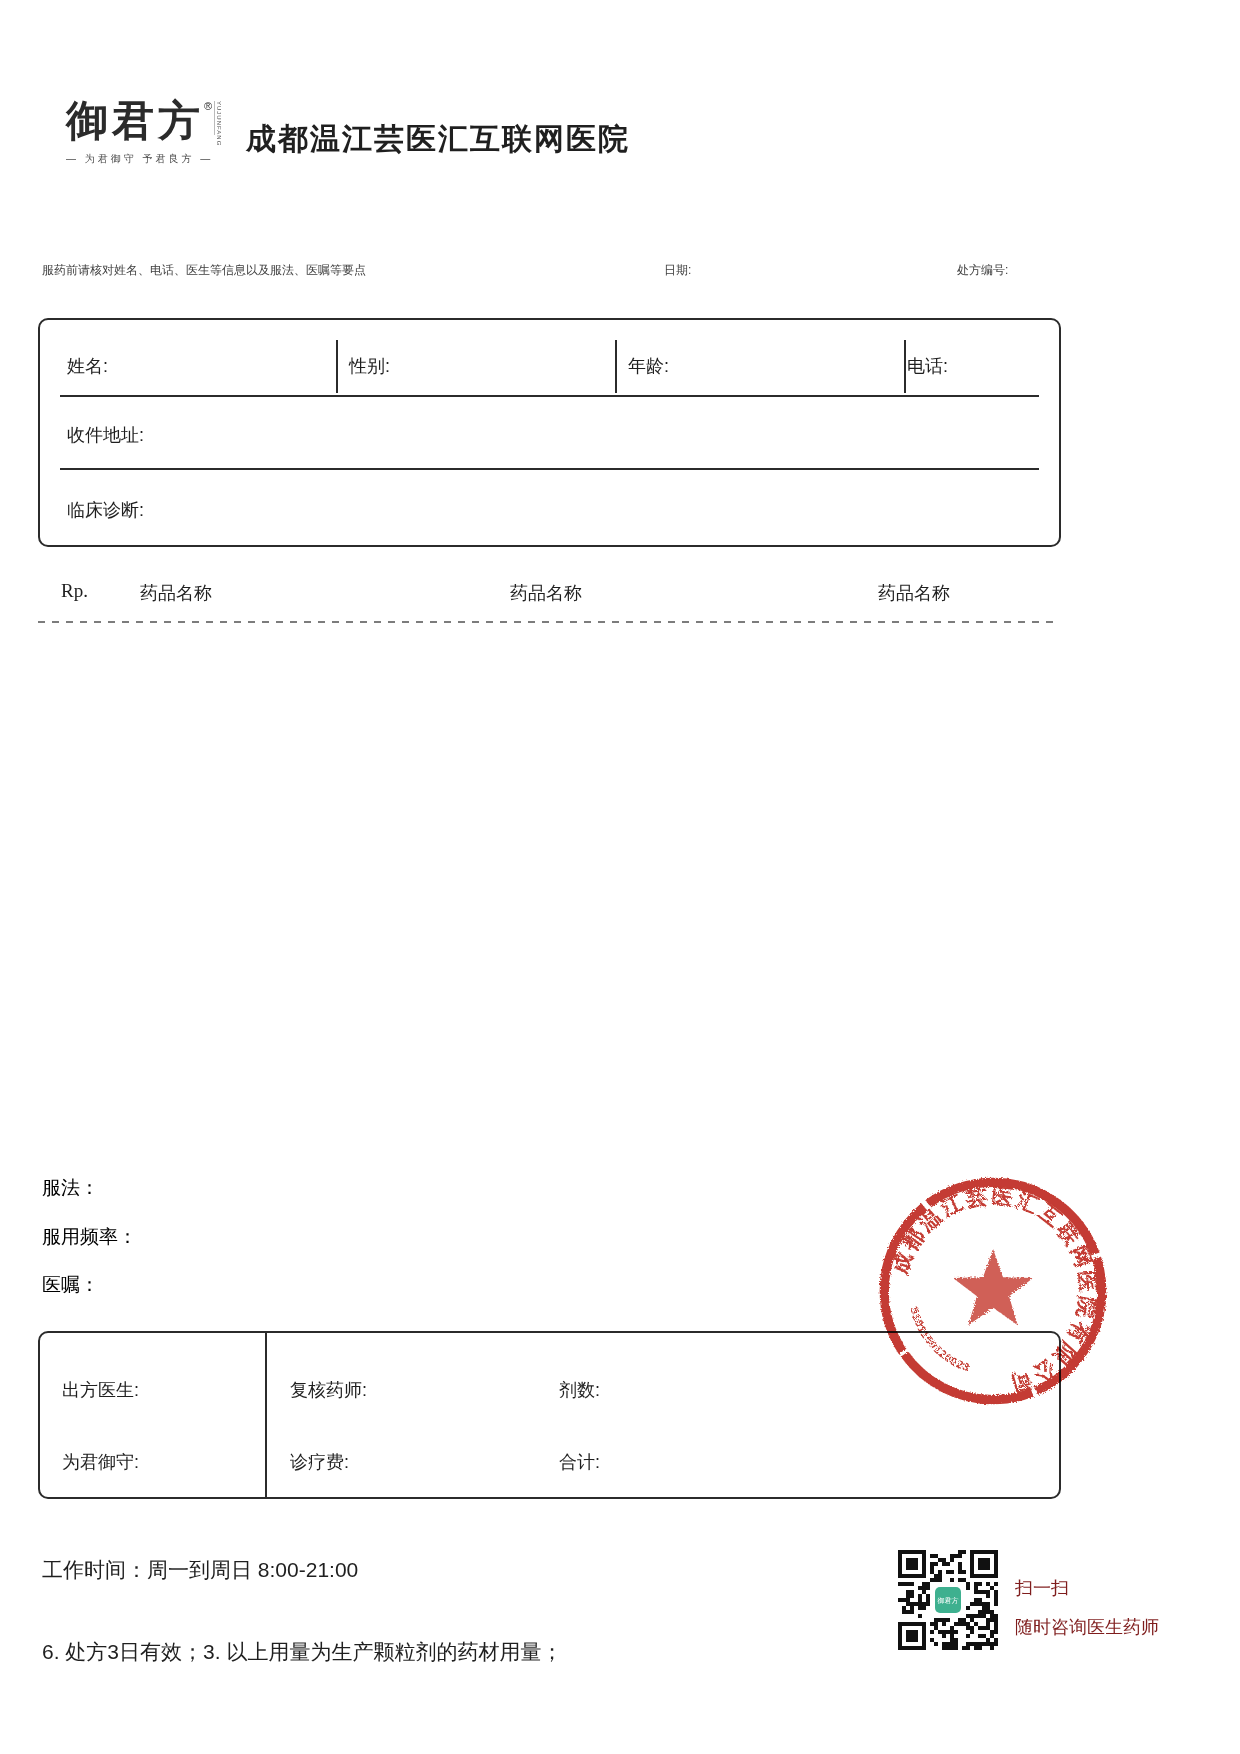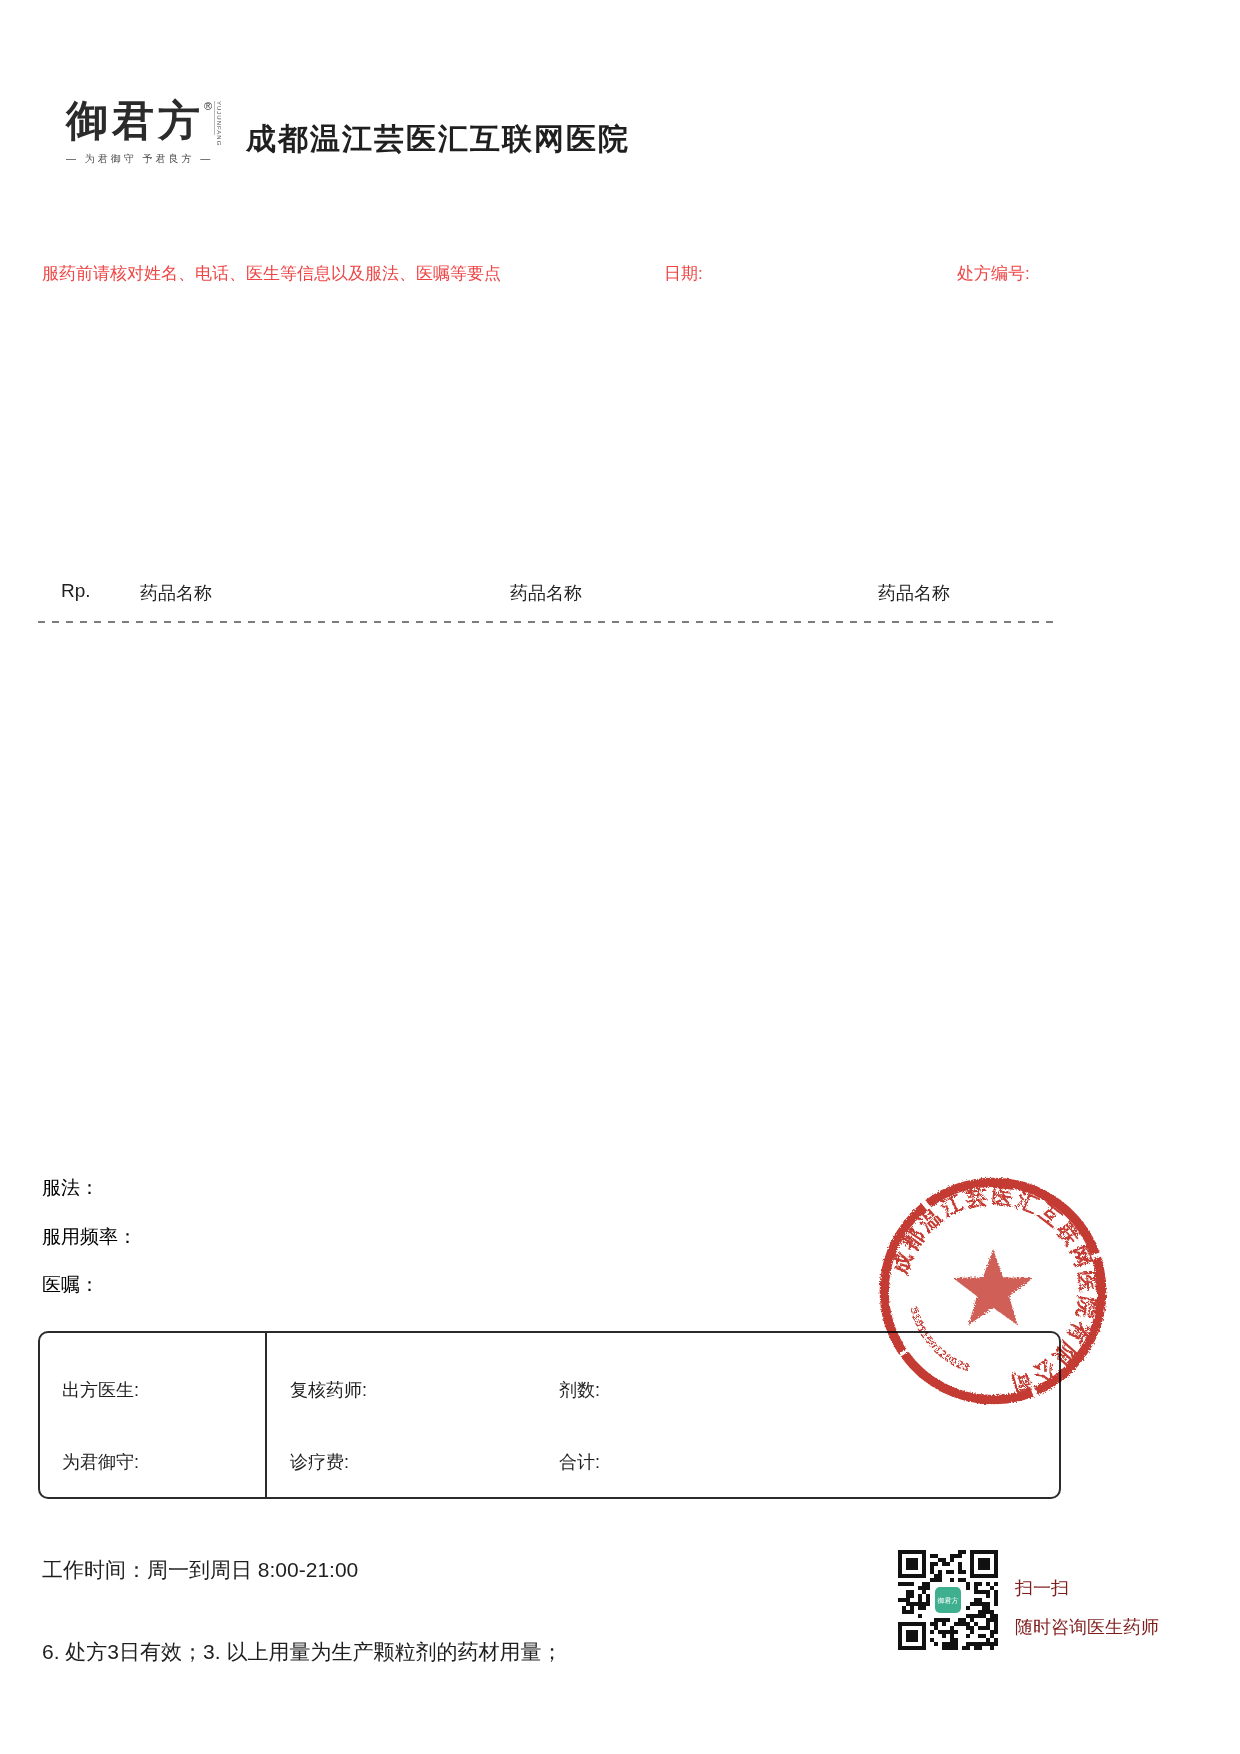--- a/index.html
+++ b/index.html
@@ -8,21 +8,21 @@
     font-family:"Liberation Sans","DejaVu Sans",sans-serif;color:#222;overflow:hidden;
   }
   .abs{position:absolute;}
   
   .logo-main{font-family:"DejaVu Serif","Liberation Serif",serif;font-weight:900;font-size:42px;color:#2b2b2b;letter-spacing:4px;line-height:1;}
   .logo-reg{font-size:11px;vertical-align:top;color:#2b2b2b;}
   .logo-vert{writing-mode:vertical-rl;font-size:6px;letter-spacing:1px;color:#555;display:inline-block;height:34px;margin-left:2px;border-left:1px solid #bbb;padding-left:1px;}
   .logo-slogan{font-size:10px;letter-spacing:3px;color:#4a4a4a;margin-top:10px;white-space:nowrap;}
   .hospital-title{font-size:30px;font-weight:700;color:#1f1f1f;letter-spacing:2px;white-space:nowrap;}
   
-  .notice{font-size:17px;color:#ef4444;white-space:nowrap;}
+  .notice{font-size:12px;color:#404040;white-space:nowrap;}
   
   .infobox{border:2px solid #2b2b2b;border-radius:10px;background:#fff;}
   .fld{font-size:18px;color:#1f1f1f;white-space:nowrap;}
   .vdiv{width:2px;background:#2b2b2b;}
   .hline{height:2px;background:#2b2b2b;}
   .dashed{height:2px;background:repeating-linear-gradient(90deg,#7c7c7c 0 7px,transparent 7px 14px);}
   .rp{font-size:19px;color:#1f1f1f;}
   .colhead{font-size:18px;color:#1f1f1f;}
   .useline{font-size:19px;color:#000000;white-space:nowrap;}
   .footline{font-size:21px;color:#1f1f1f;white-space:nowrap;}
@@ -41,22 +41,35 @@
       <span class="logo-main">御君方</span><span class="logo-reg">®</span><span class="logo-vert">YUJUNFANG</span>
     </div>
     <div class="logo-slogan">— 为君御守 予君良方 —</div>
   </div>
   <div class="abs hospital-title" style="left:230px;top:119px;margin-left:16px;">成都温江芸医汇互联网医院</div>
 
   <div class="abs notice" style="left:42px;top:262px;">服药前请核对姓名、电话、医生等信息以及服法、医嘱等要点</div>
   <div class="abs notice" style="left:664px;top:262px;">日期:</div>
   <div class="abs notice" style="left:929px;top:262px;margin-left:28px;">处方编号:</div>
 
+  <div class="abs infobox" style="left:38px;top:318px;width:1019px;height:225px;">
+    <span class="abs fld" style="left:27px;top:34px;">姓名:</span>
+    <span class="abs fld" style="left:309px;top:34px;">性别:</span>
+    <span class="abs fld" style="left:588px;top:34px;">年龄:</span>
+    <span class="abs fld" style="left:867px;top:34px;">电话:</span>
+    <div class="abs vdiv" style="left:296px;top:20px;height:53px;"></div>
+    <div class="abs vdiv" style="left:575px;top:20px;height:53px;"></div>
+    <div class="abs vdiv" style="left:864px;top:20px;height:53px;"></div>
+    <div class="abs hline" style="left:20px;right:20px;top:75px;"></div>
+    <span class="abs fld" style="left:27px;top:103px;">收件地址:</span>
+    <div class="abs hline" style="left:20px;right:20px;top:148px;"></div>
+    <span class="abs fld" style="left:27px;top:178px;">临床诊断:</span>
+  </div>
 
-  <span class="abs rp" style="left:61px;top:580px;">Rp.</span>
+  <span class="abs rp" style="left:61px;top:580px;font-family:Liberation Serif, serif;">Rp.</span>
   <span class="abs colhead" style="left:140px;top:581px;">药品名称</span>
   <span class="abs colhead" style="left:510px;top:581px;">药品名称</span>
   <span class="abs colhead" style="left:878px;top:581px;">药品名称</span>
   <div class="abs dashed" style="left:38px;top:621px;width:1019px;"></div>
 
   <div class="abs useline" style="left:42px;top:1175px;">服法：</div>
   <div class="abs useline" style="left:42px;top:1224px;">服用频率：</div>
   <div class="abs useline" style="left:42px;top:1272px;">医嘱：</div>
 
   <div class="abs infobox" style="left:38px;top:1331px;width:1019px;height:164px;">

